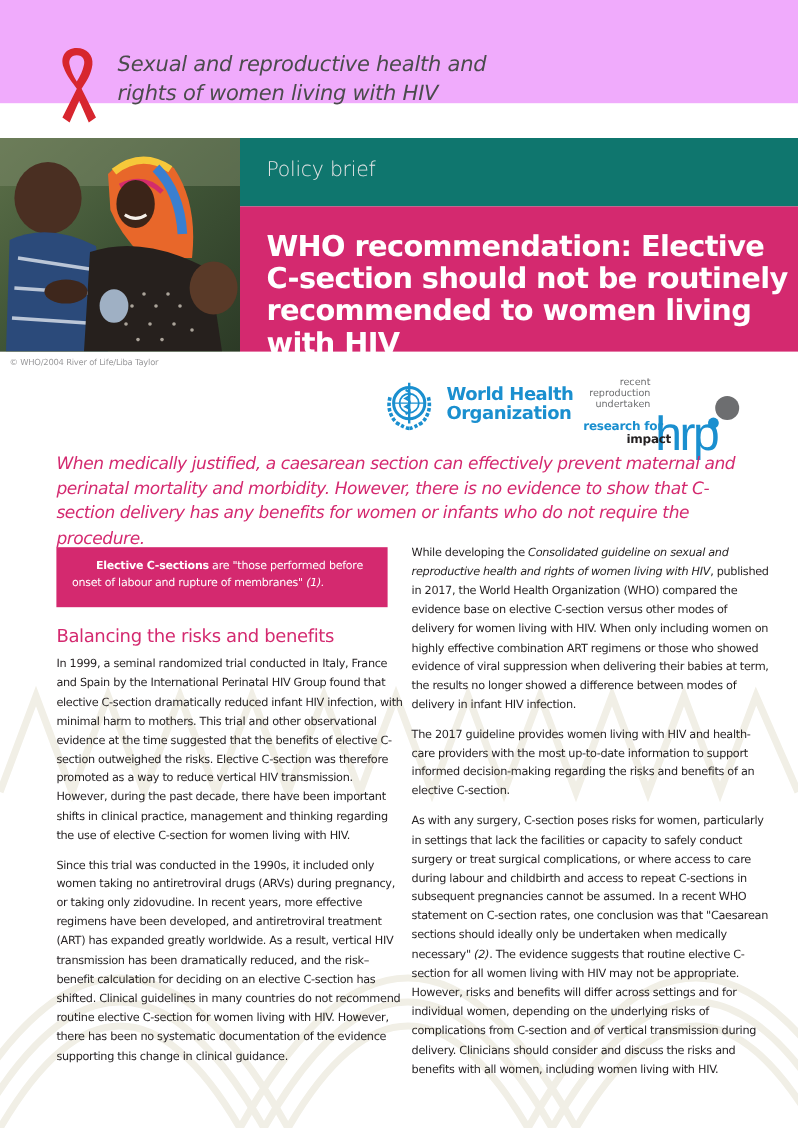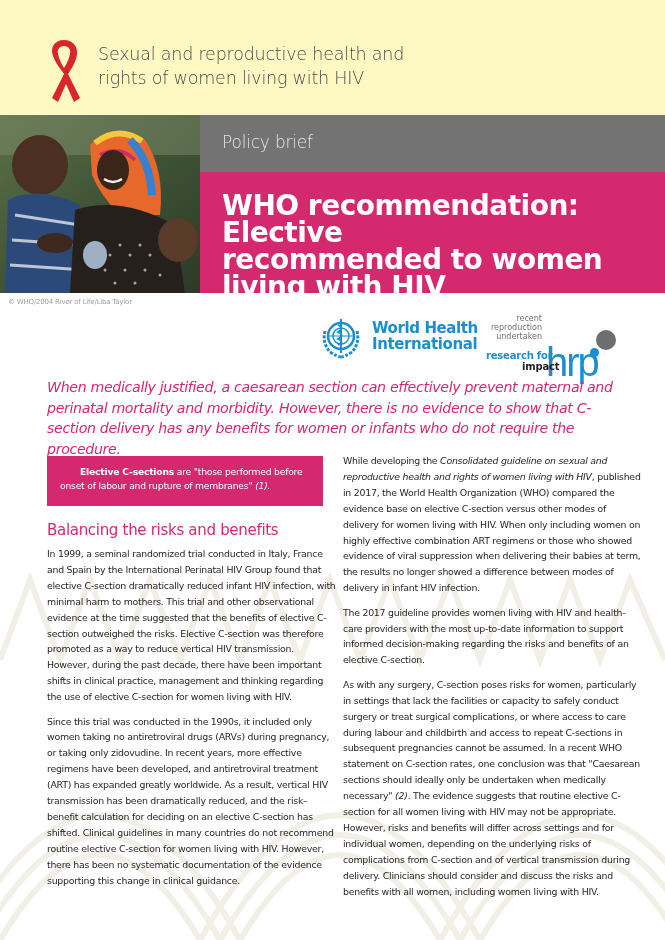--- a/index.html
+++ b/index.html
@@ -1,29 +1,29 @@
 <!DOCTYPE html>
 <html><head>
 <meta charset="utf-8">
 <style>
   * { box-sizing: border-box; margin: 0; padding: 0; }
   html, body { width: 665px; height: 940px; overflow: hidden; background: #ffffff; }
   body { position: relative; font-family: "DejaVu Sans", "Liberation Sans", sans-serif; color: #231f20; }
 
-  .header-band { position: absolute; left: 0; top: 0; width: 665px; height: 115px; background: #fef9c3; }
+  .header-band { position: absolute; left: 0; top: 0; width: 665px; height: 86px; background: #f0abfc; font-style: italic; }
   .ribbon { position: absolute; left: 44px; top: 38px; width: 40px; height: 66px; }
   .series-title { position: absolute; left: 98px; top: 42px; width: 330px; font-family: "DejaVu Sans", sans-serif; font-size: 17.5px; line-height: 24px; color: #4b4b4d; font-weight: 300; letter-spacing: -0.2px; }
 
   .photo { position: absolute; left: 0; top: 115px; width: 200px; height: 178px; overflow: hidden; background: #3d4f34; }
 
-  .policy-band { position: absolute; left: 200px; top: 115px; width: 465px; height: 57px; background: #737373; }
+  .policy-band { position: absolute; left: 200px; top: 115px; width: 465px; height: 57px; background: #0f766e; }
   .policy-label { position: absolute; left: 22px; top: 17px; font-size: 17px; color: #e5e5e6; font-weight: 300; letter-spacing: -0.2px; }
 
   .title-band { position: absolute; left: 200px; top: 172px; width: 465px; height: 121px; background: #d4296f; }
-  .title-text { position: absolute; left: 22px; top: 20px; width: 440px; font-size: 28px; line-height: 27px; color: #ffffff; font-weight: bold; letter-spacing: -0.5px; }
+  .title-text { position: absolute; left: 22px; top: 20px; width: 440px; font-size: 24px; line-height: 27px; color: #ffffff; font-weight: bold; letter-spacing: -0.5px; }
 
   .credit { position: absolute; left: 8px; top: 298px; font-size: 7px; color: #9a9a9c; letter-spacing: -0.2px; }
 
   .who-logo { position: absolute; left: 318px; top: 313px; display: flex; align-items: center; }
   .who-emblem { width: 46px; height: 46px; }
   .who-text { margin-left: 8px; font-size: 15px; line-height: 16px; font-weight: bold; color: #1a8fcf; letter-spacing: -0.4px; }
 
   .hrp-logo { position: absolute; left: 486px; top: 312px; width: 140px; height: 56px; }
   .hrp-small { position: absolute; right: 84px; top: 2px; font-size: 8px; line-height: 9px; color: #6d6e70; text-align: right; }
   .hrp-big { position: absolute; left: 60px; top: -8px; font-size: 40px; color: #1a8fcf; font-weight: 300; letter-spacing: -2px; font-family: "Liberation Sans", sans-serif; margin-top: 36px; }
@@ -106,41 +106,41 @@
   </svg>
 </div>
 
 <div class="policy-band">
   <div class="policy-label">Policy brief</div>
 </div>
 
 <div class="title-band">
   <div class="title-text">
     <div>WHO recommendation: Elective</div>
+    <div>C-section should not be routinely</div>
     <div>recommended to women living with HIV</div>
-    <div>C-section should not be routinely</div>
   </div>
 </div>
 
 <div class="credit">© WHO/2004 River of Life/Liba Taylor</div>
 
 <div class="who-logo">
   <svg class="who-emblem" viewBox="0 0 46 46">
     <circle cx="23" cy="23" r="13" fill="none" stroke="#1a8fcf" stroke-width="2.5"></circle>
     <circle cx="23" cy="23" r="8" fill="none" stroke="#1a8fcf" stroke-width="1.5"></circle>
     <line x1="10" y1="23" x2="36" y2="23" stroke="#1a8fcf" stroke-width="1"></line>
     <line x1="23" y1="10" x2="23" y2="36" stroke="#1a8fcf" stroke-width="1"></line>
     <line x1="23" y1="6" x2="23" y2="40" stroke="#1a8fcf" stroke-width="2"></line>
     <path d="M20 12 Q27 15 20 19 Q27 22 20 26 Q27 29 20 32" stroke="#1a8fcf" stroke-width="1.8" fill="none"></path>
     <path d="M7 18 Q4 30 12 39 Q20 44 23 44" stroke="#1a8fcf" stroke-width="3" fill="none" stroke-dasharray="3 1.5"></path>
     <path d="M39 18 Q42 30 34 39 Q26 44 23 44" stroke="#1a8fcf" stroke-width="3" fill="none" stroke-dasharray="3 1.5"></path>
   </svg>
   <div class="who-text">
     <div>World Health</div>
-    <div>International</div>
+    <div>Organization</div>
   </div>
 </div>
 
 <div class="hrp-logo">
   <div class="hrp-small">
     <div>recent</div>
     <div>reproduction</div>
     <div>undertaken</div>
   </div>
   <div class="hrp-big">hrp</div>

